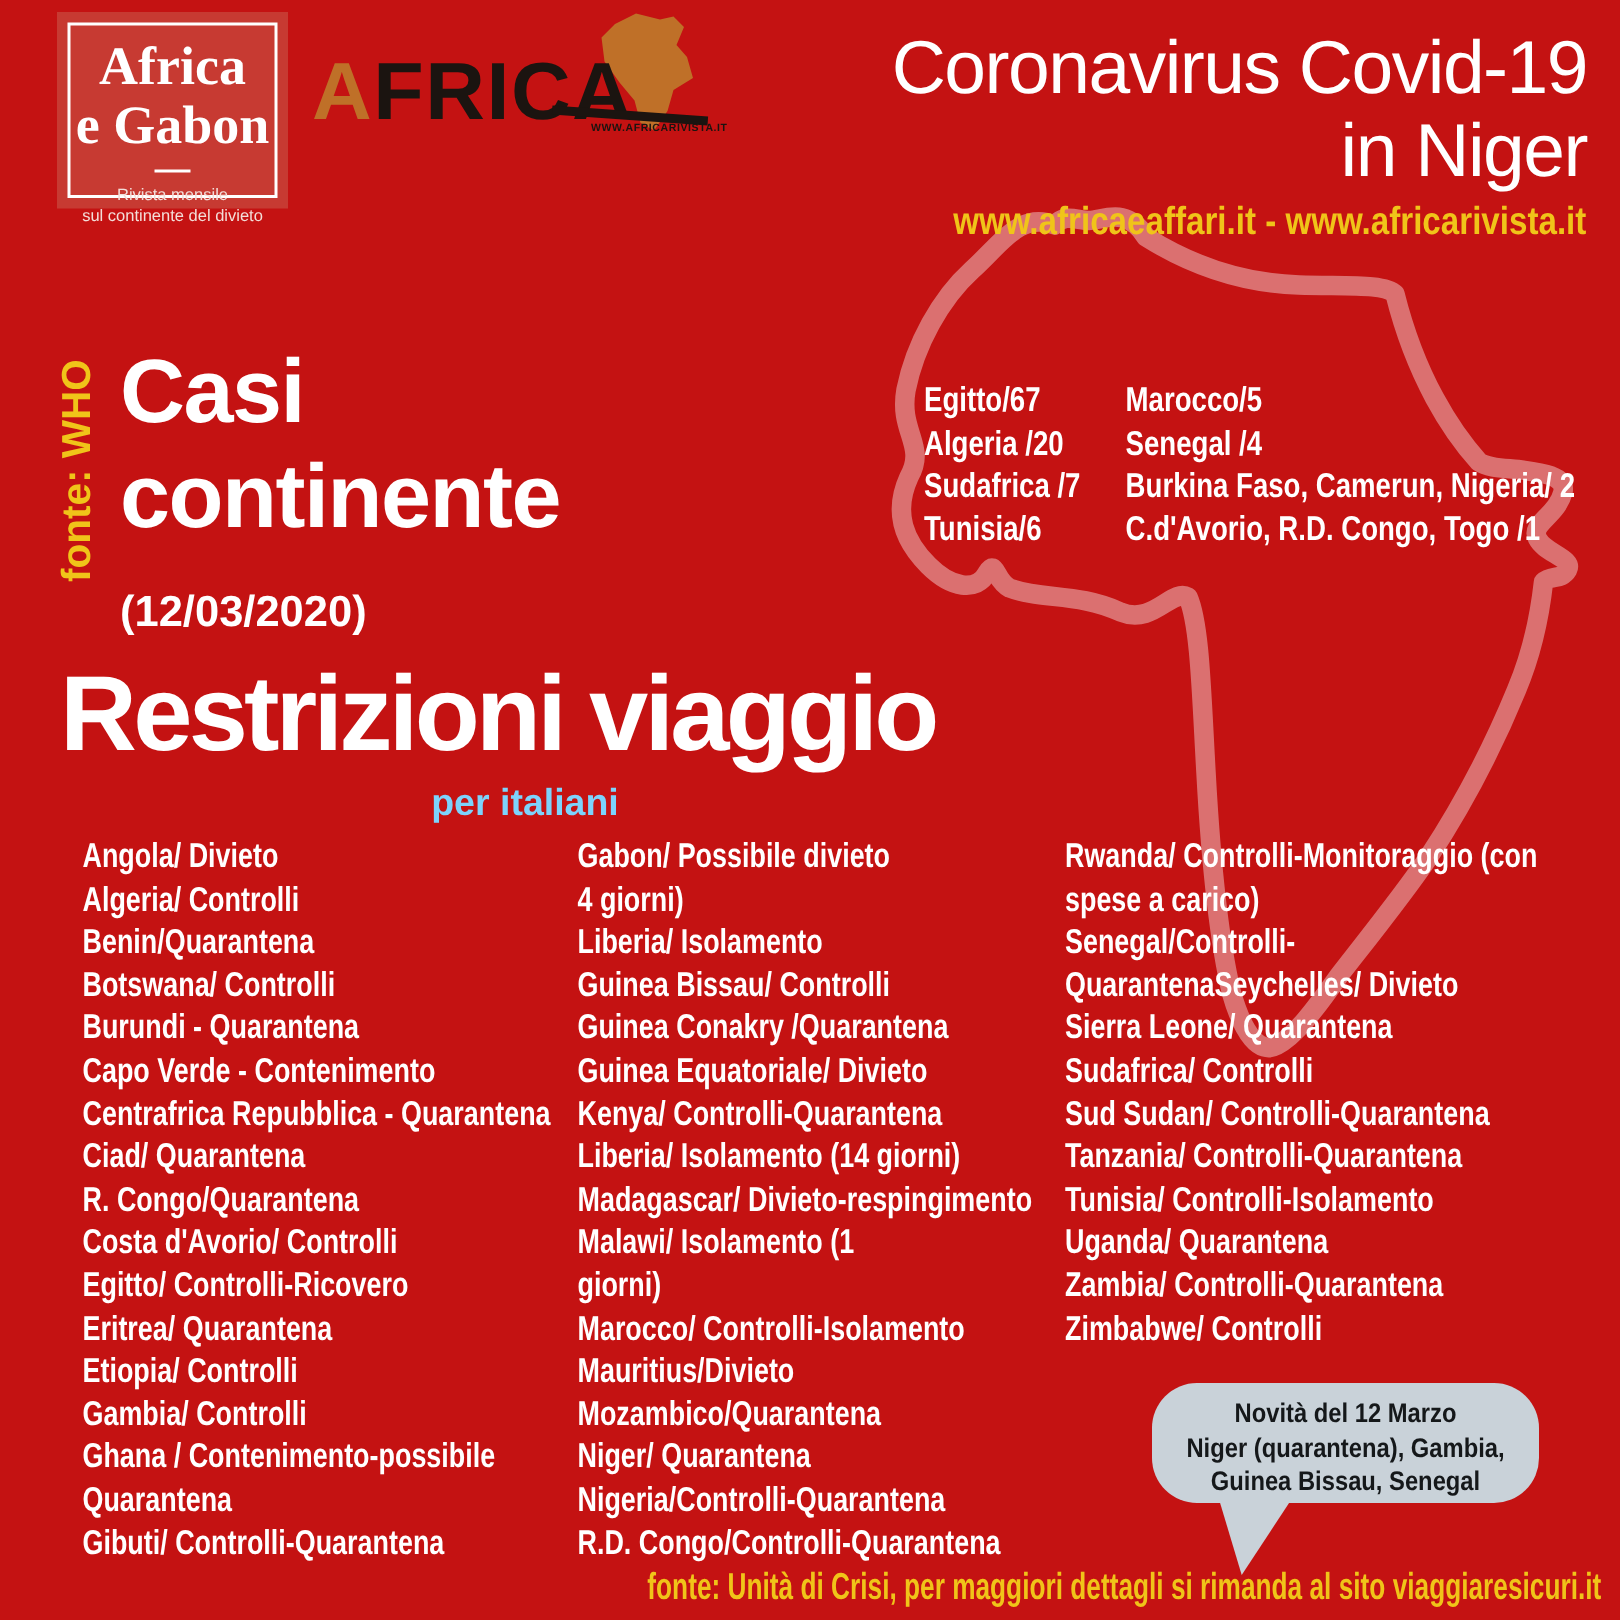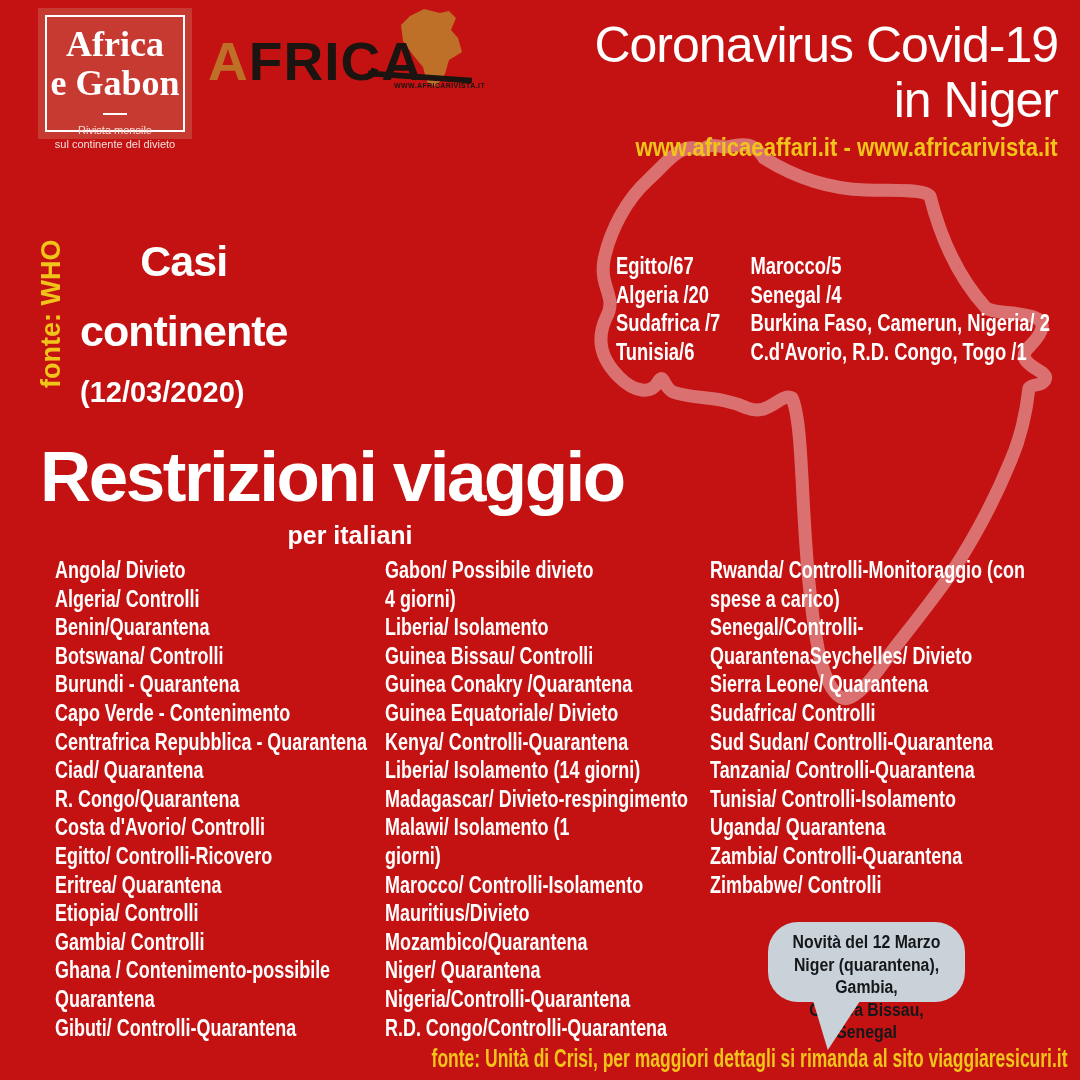--- a/index.html
+++ b/index.html
@@ -42,47 +42,47 @@
   }
 
   
   .fonte-who{
     left:36px;top:388px;transform:rotate(-90deg);transform-origin:0 0;
     color:#f0c419;font-weight:700;font-size:27px;white-space:nowrap;
   }
 
   
   .casi{left:80px;top:226px;color:#fff;}
-  .casi .big{font-weight:700;font-size:43px;line-height:70px;letter-spacing:-1px;text-align:center;}
-  .casi .date{font-weight:700;font-size:29px;margin-top:10px;}
+  .casi .big{font-weight:700;font-size:60px;line-height:70px;letter-spacing:-1px;}
+  .casi .date{font-weight:700;font-size:29px;margin-top:26px;}
 
   
   .cases-grid{
     left:616px;top:252px;display:flex;color:#fff;font-weight:700;font-size:23px;
     transform:scaleX(.80);transform-origin:0 0;white-space:nowrap;
   }
   .cases-grid .ccol{display:block;}
   .cases-grid .ccol1{width:168px;}
   .cases-grid .line{line-height:28.5px;}
 
   
   .restr-title{left:40px;top:440px;color:#fff;font-weight:700;font-size:71px;letter-spacing:-2.5px;line-height:74px;white-space:nowrap;}
-  .restr-sub{left:230px;top:521px;width:240px;text-align:center;color:#ffffff;font-weight:700;font-size:25px;}
+  .restr-sub{left:230px;top:521px;width:240px;text-align:center;color:#7dd3fc;font-weight:700;font-size:25px;}
 
   .rcol{
     top:556px;color:#fff;font-weight:700;font-size:23px;
     transform:scaleX(.78);transform-origin:0 0;white-space:nowrap;
   }
   .rcol .line{line-height:28.6px;}
   .rcol1{left:55px;}
   .rcol2{left:385px;}
   .rcol3{left:710px;}
 
   
-  .bubble{left:768px;top:922px;width:197px;height:80px;background:#c9d2d9;border-radius:30px;z-index:3;}
+  .bubble{left:768px;top:922px;width:258px;height:80px;background:#c9d2d9;border-radius:30px;z-index:3;}
   .bubble-tail{left:805px;top:998px;width:60px;height:52px;background:#c9d2d9;
     clip-path:polygon(12% 0, 95% 0, 38% 100%);z-index:3;}
   .bubble-text{
     position:absolute;left:0;top:9px;width:100%;text-align:center;
     color:#15181a;font-weight:700;font-size:18px;
     transform:scaleX(.88);transform-origin:center top;
   }
   .bubble-text .line{line-height:22.5px;}
 
   

